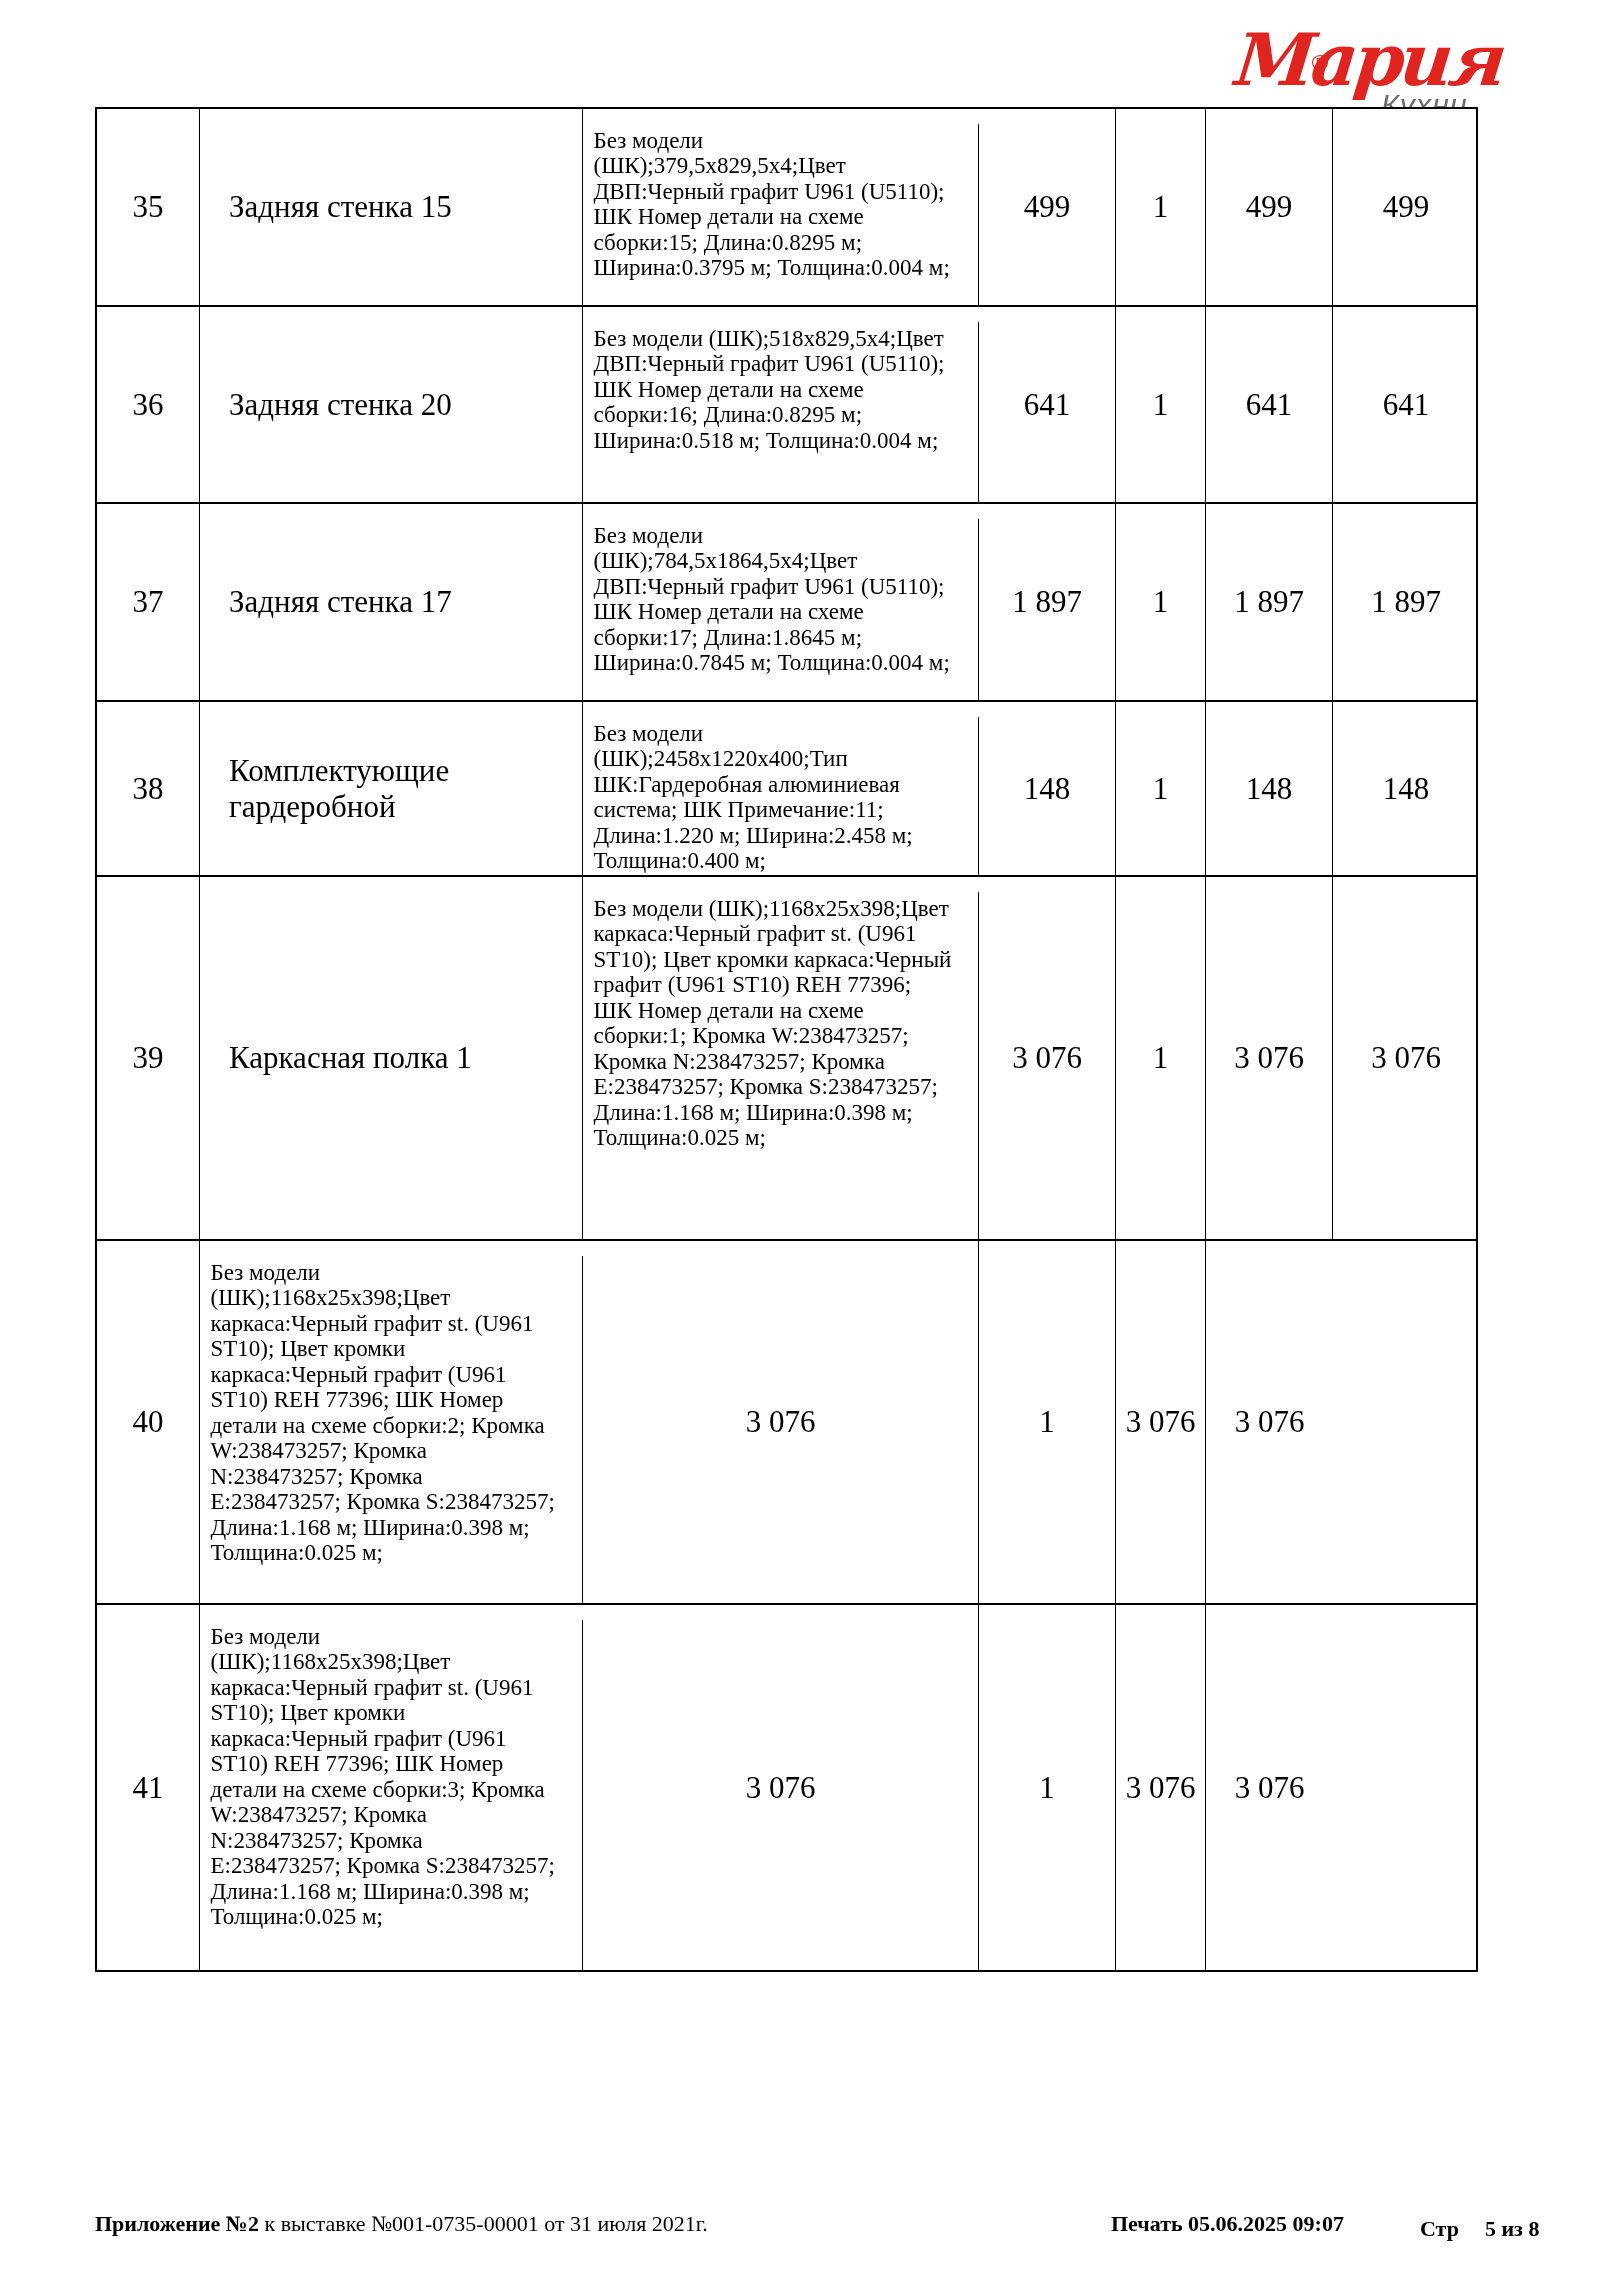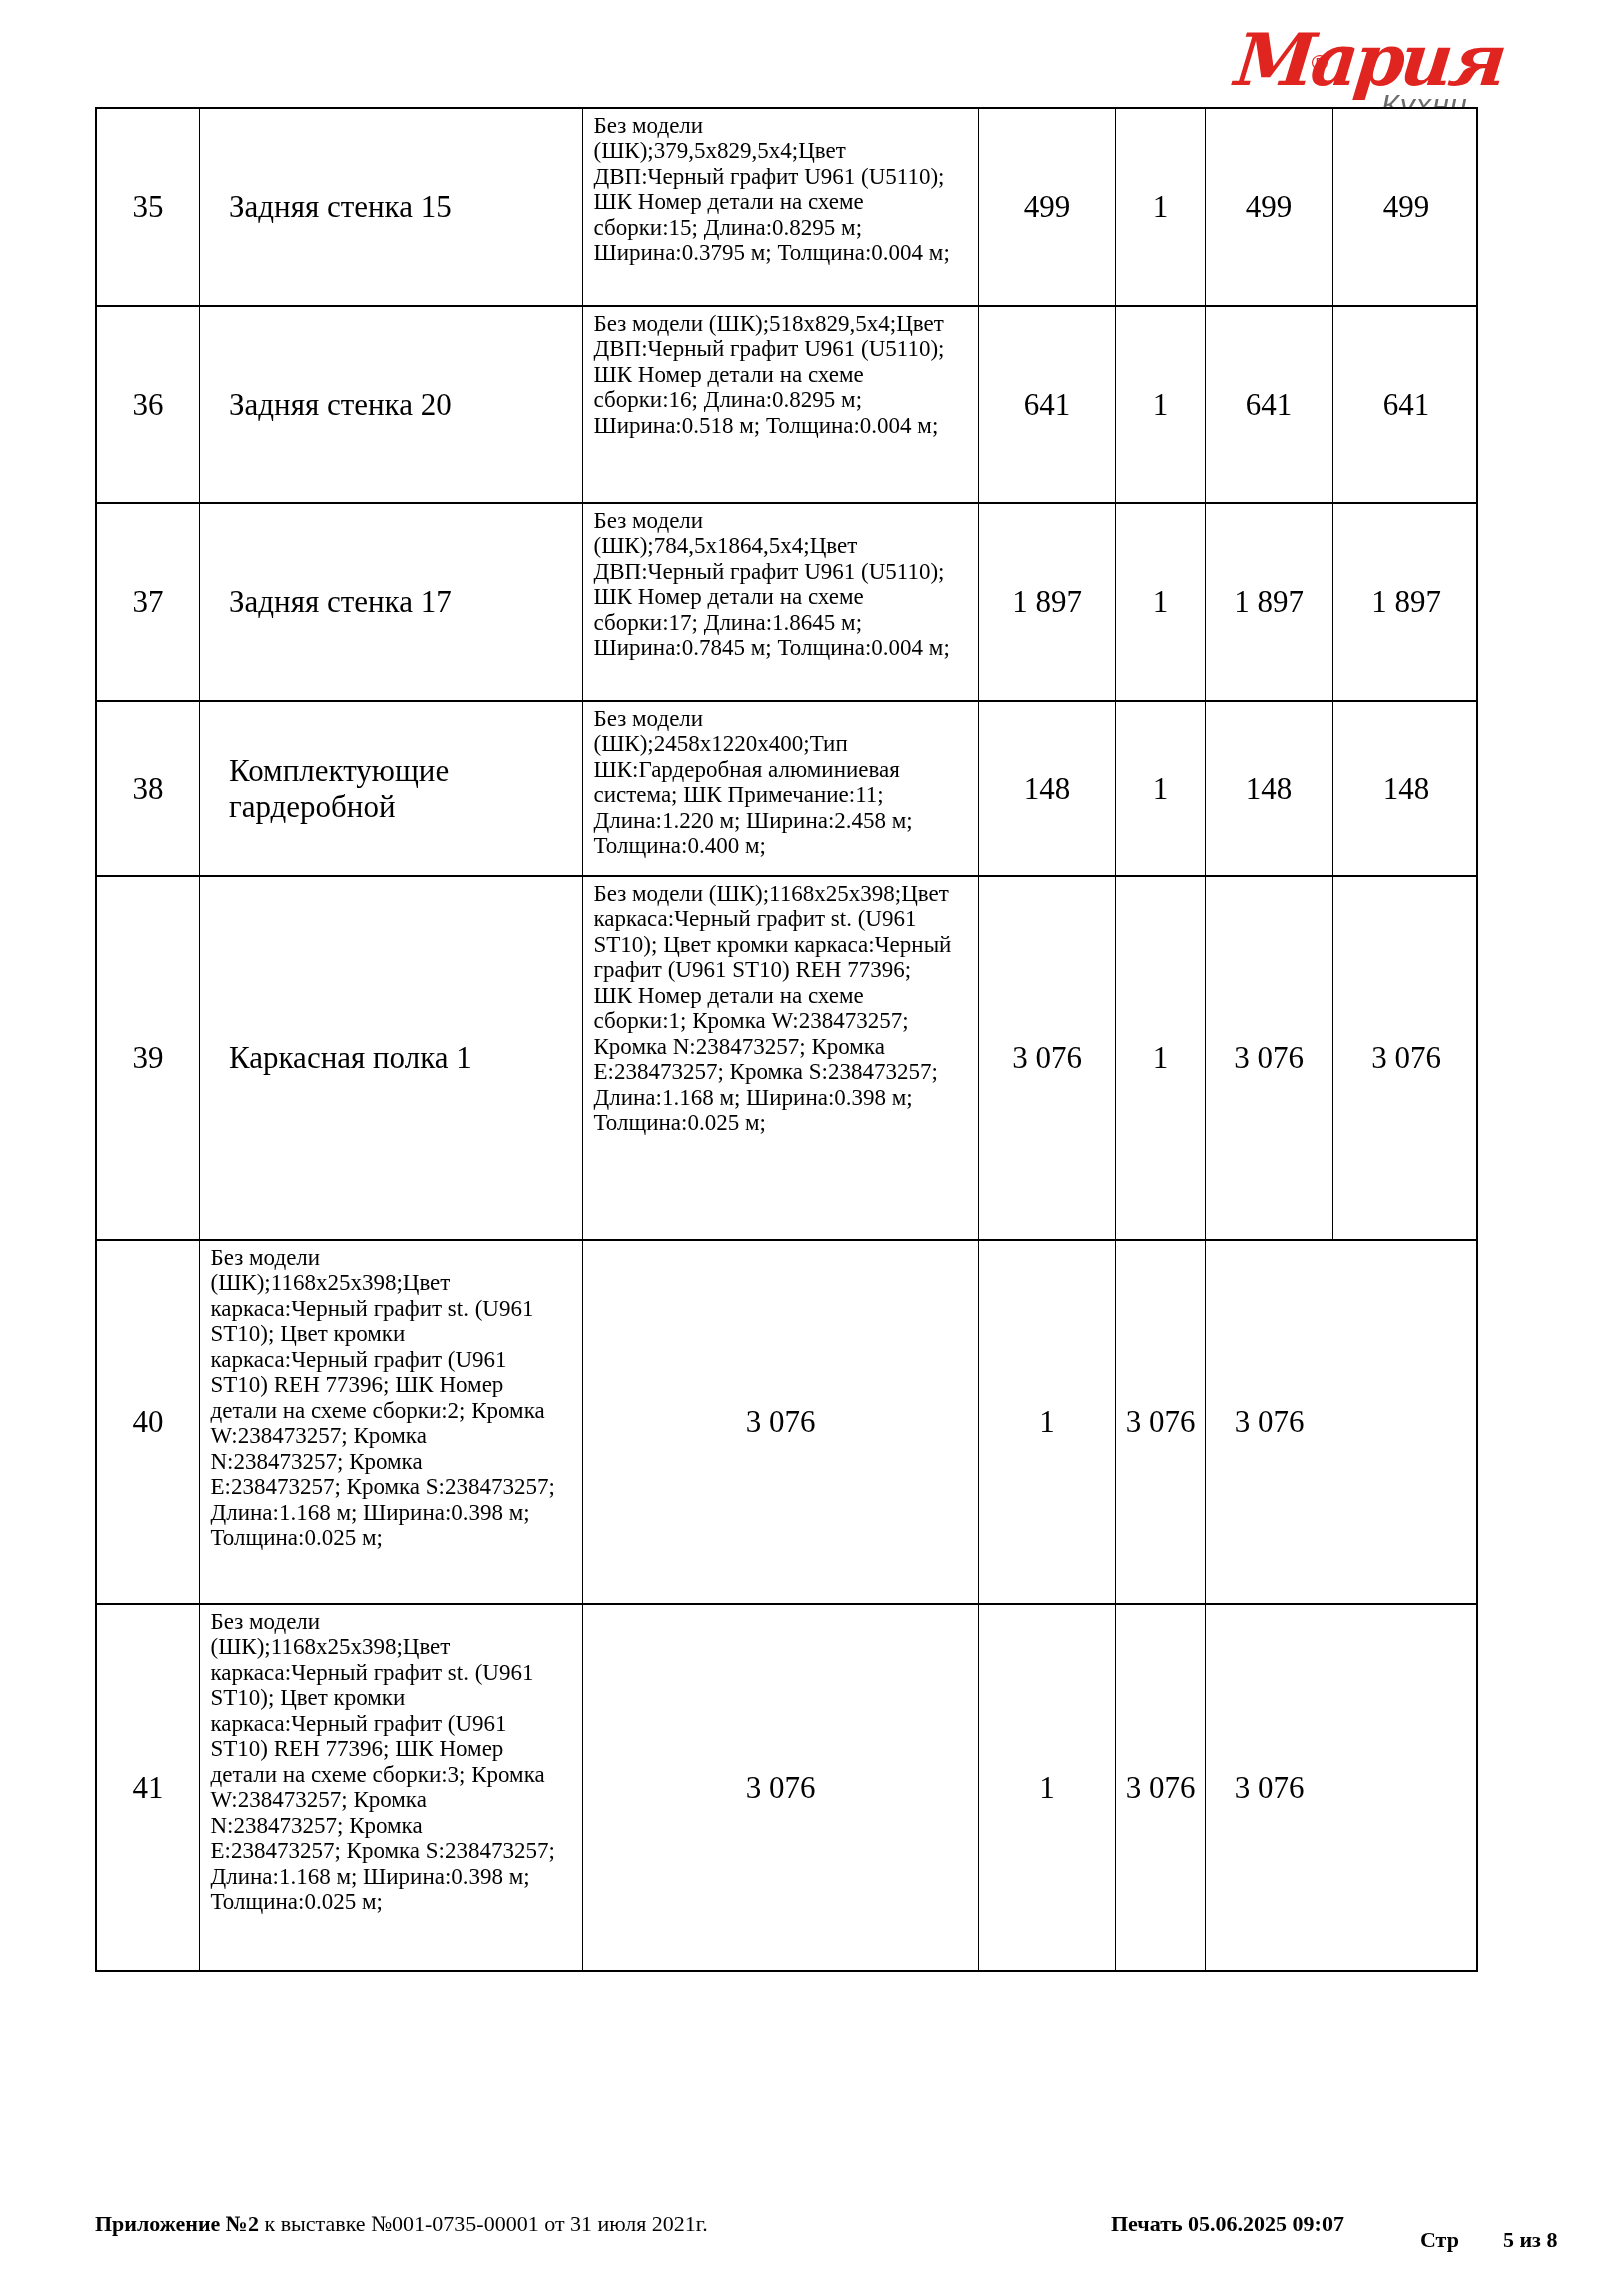--- a/index.html
+++ b/index.html
@@ -46,29 +46,29 @@
   .row:nth-child(7){height:365px;}
   .cell{
     border-right:1.3px solid #000;box-sizing:border-box;
     display:flex;align-items:center;justify-content:center;
     font-size:31px;overflow:hidden;
   }
   .cell:last-child{border-right:none;}
   .cell.name{justify-content:flex-start;padding-left:29px;padding-right:6.5px;text-align:left;}
   .cell.desc{
     display:block;text-align:left;padding:3.9px 23.6px 0 10.5px;
-    font-size:23px;line-height:25.5px;word-wrap:break-word;
+    font-size:23px;line-height:25.5px;word-wrap:break-word;margin-top:15px;
   }
 
   
   .footer-line{position:absolute;top:2211px;left:0;width:1623px;height:33px;font-size:22px;}
   .f-appendix{position:absolute;left:95px;top:0;white-space:nowrap;}
   .f-appendix .bold{font-weight:700;}
   .f-print{position:absolute;left:1111px;top:0;font-weight:700;white-space:nowrap;}
-  .f-page{position:absolute;left:1420px;top:16px;font-weight:700;white-space:nowrap;display:flex;gap:44px;}
+  .f-page{position:absolute;left:1420px;top:5px;font-weight:700;white-space:nowrap;display:flex;gap:26px;}
 </style>
 </head>
 <body>
 
 <div class="logo">
   <div class="brand">Мария</div>
   <span class="reg-mark">®</span>
   <div class="subtitle">Кухни</div>
 </div>
 

